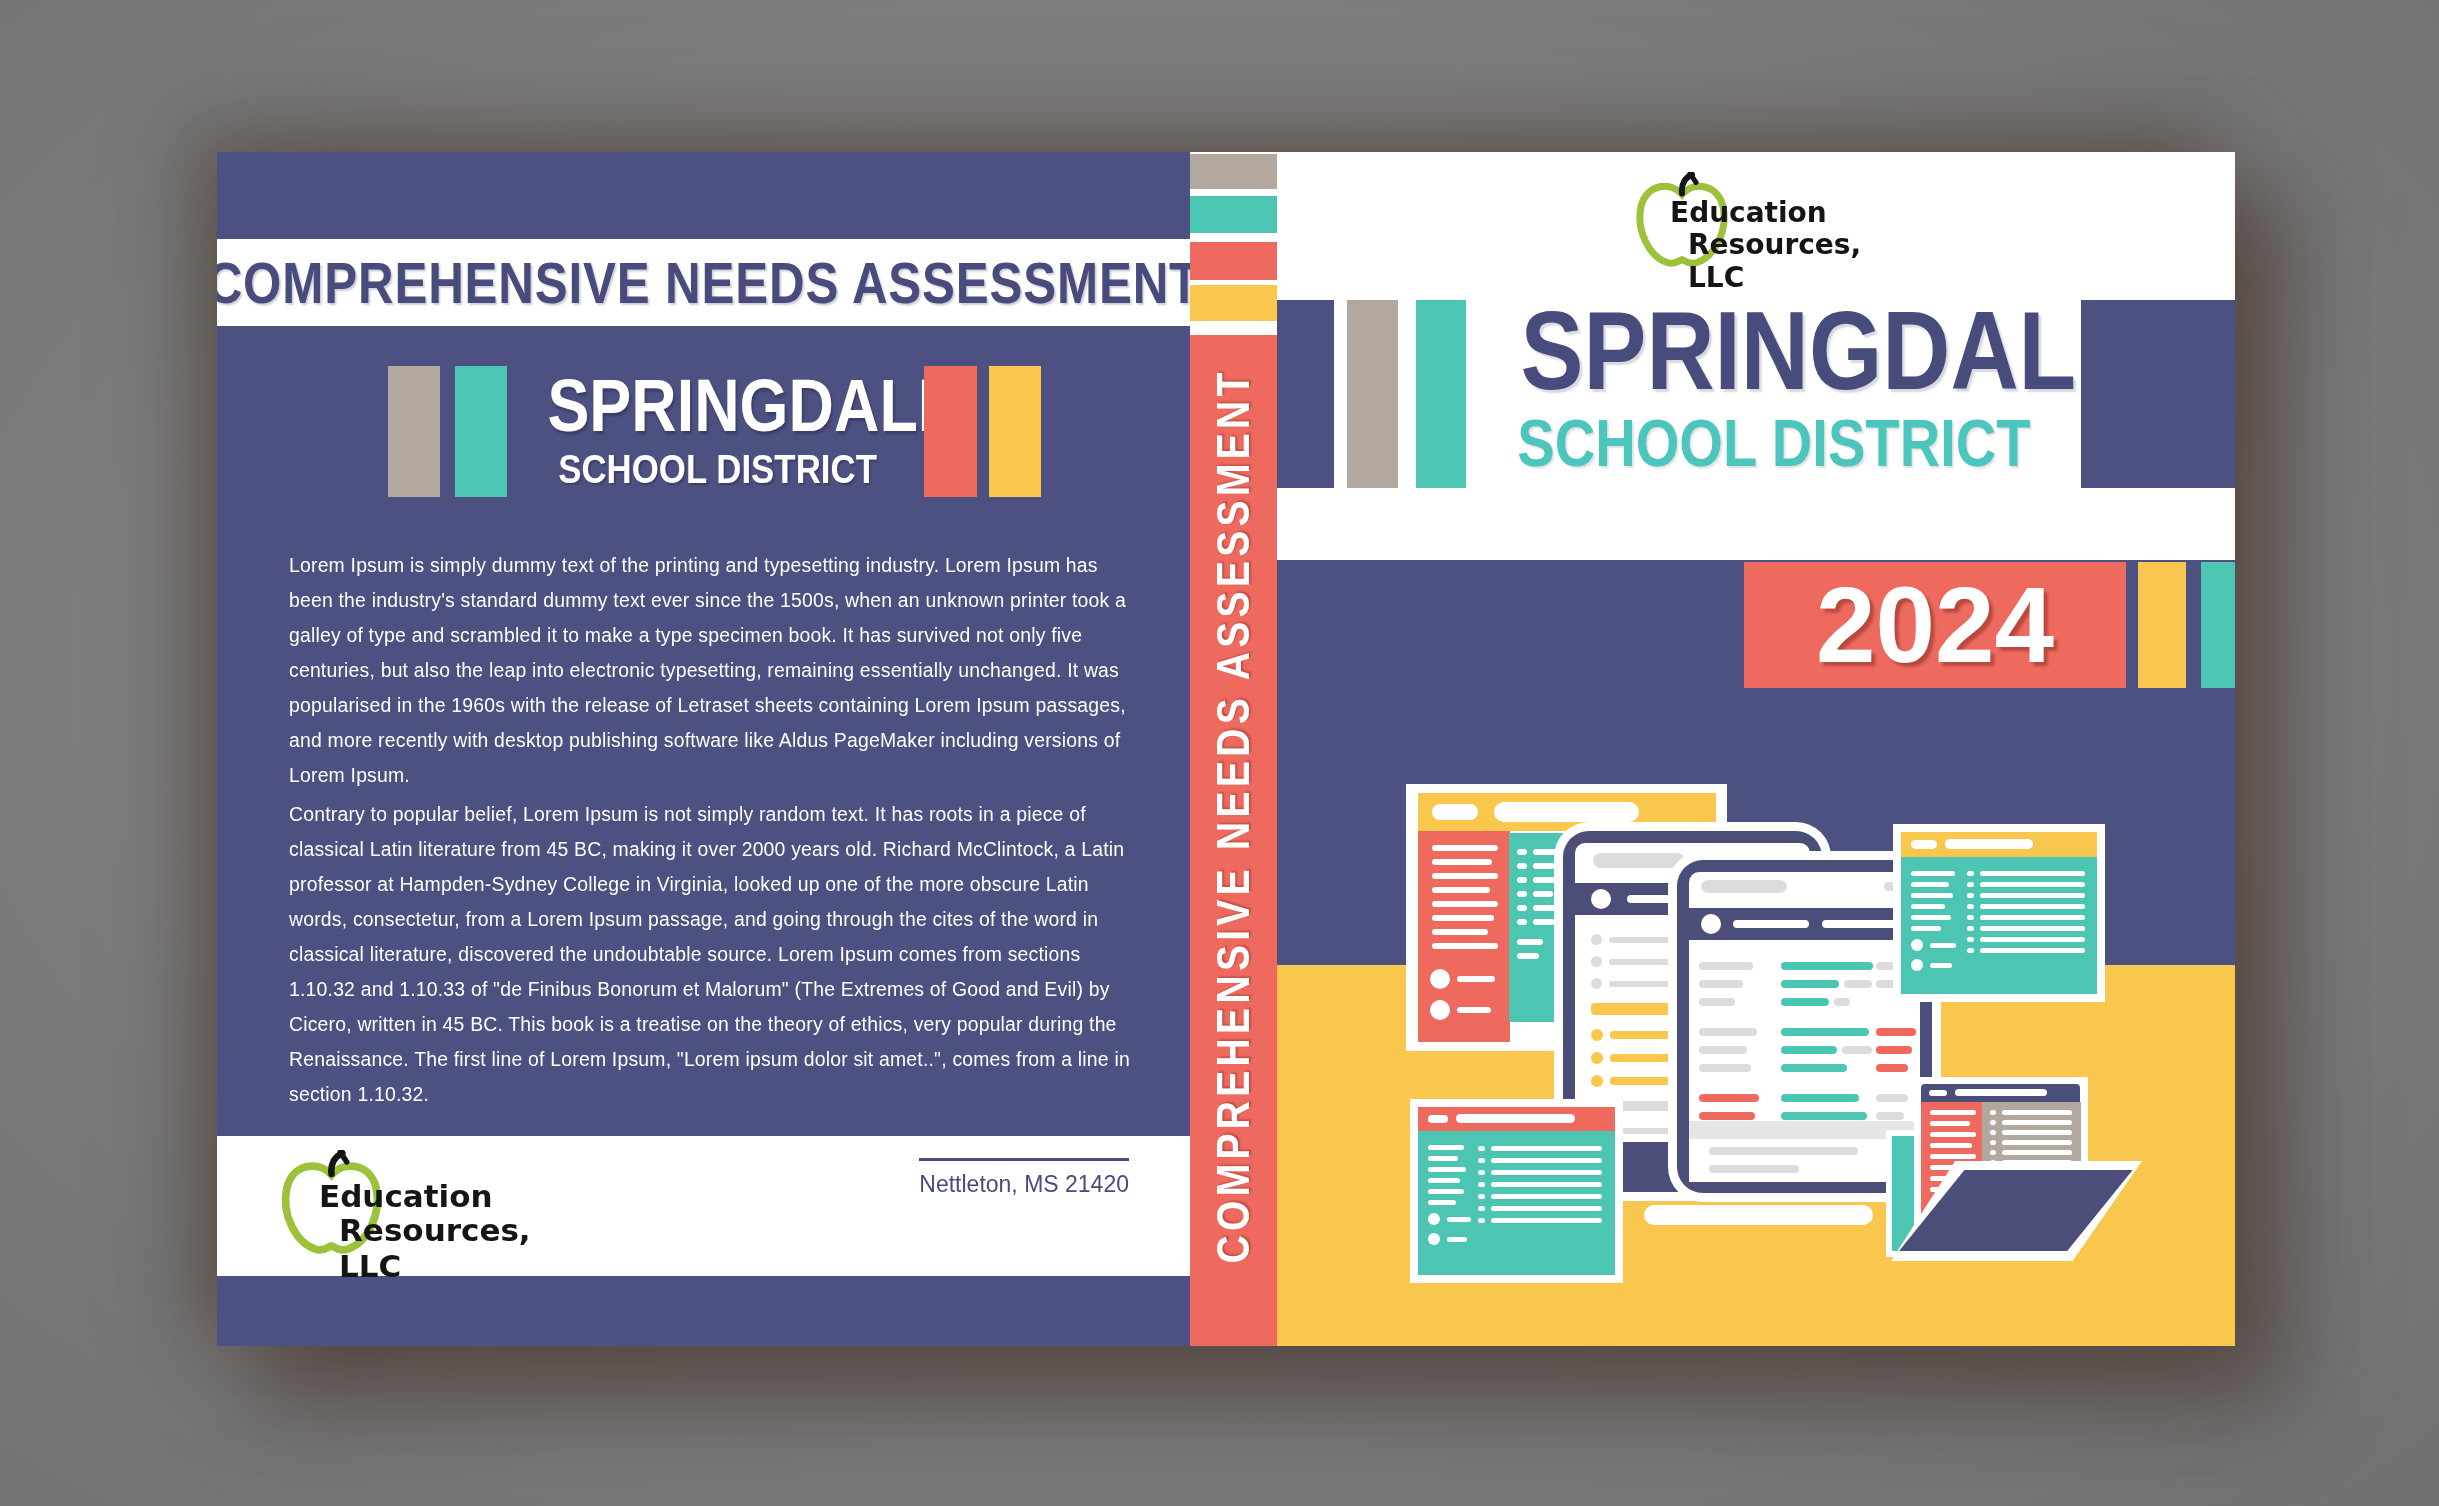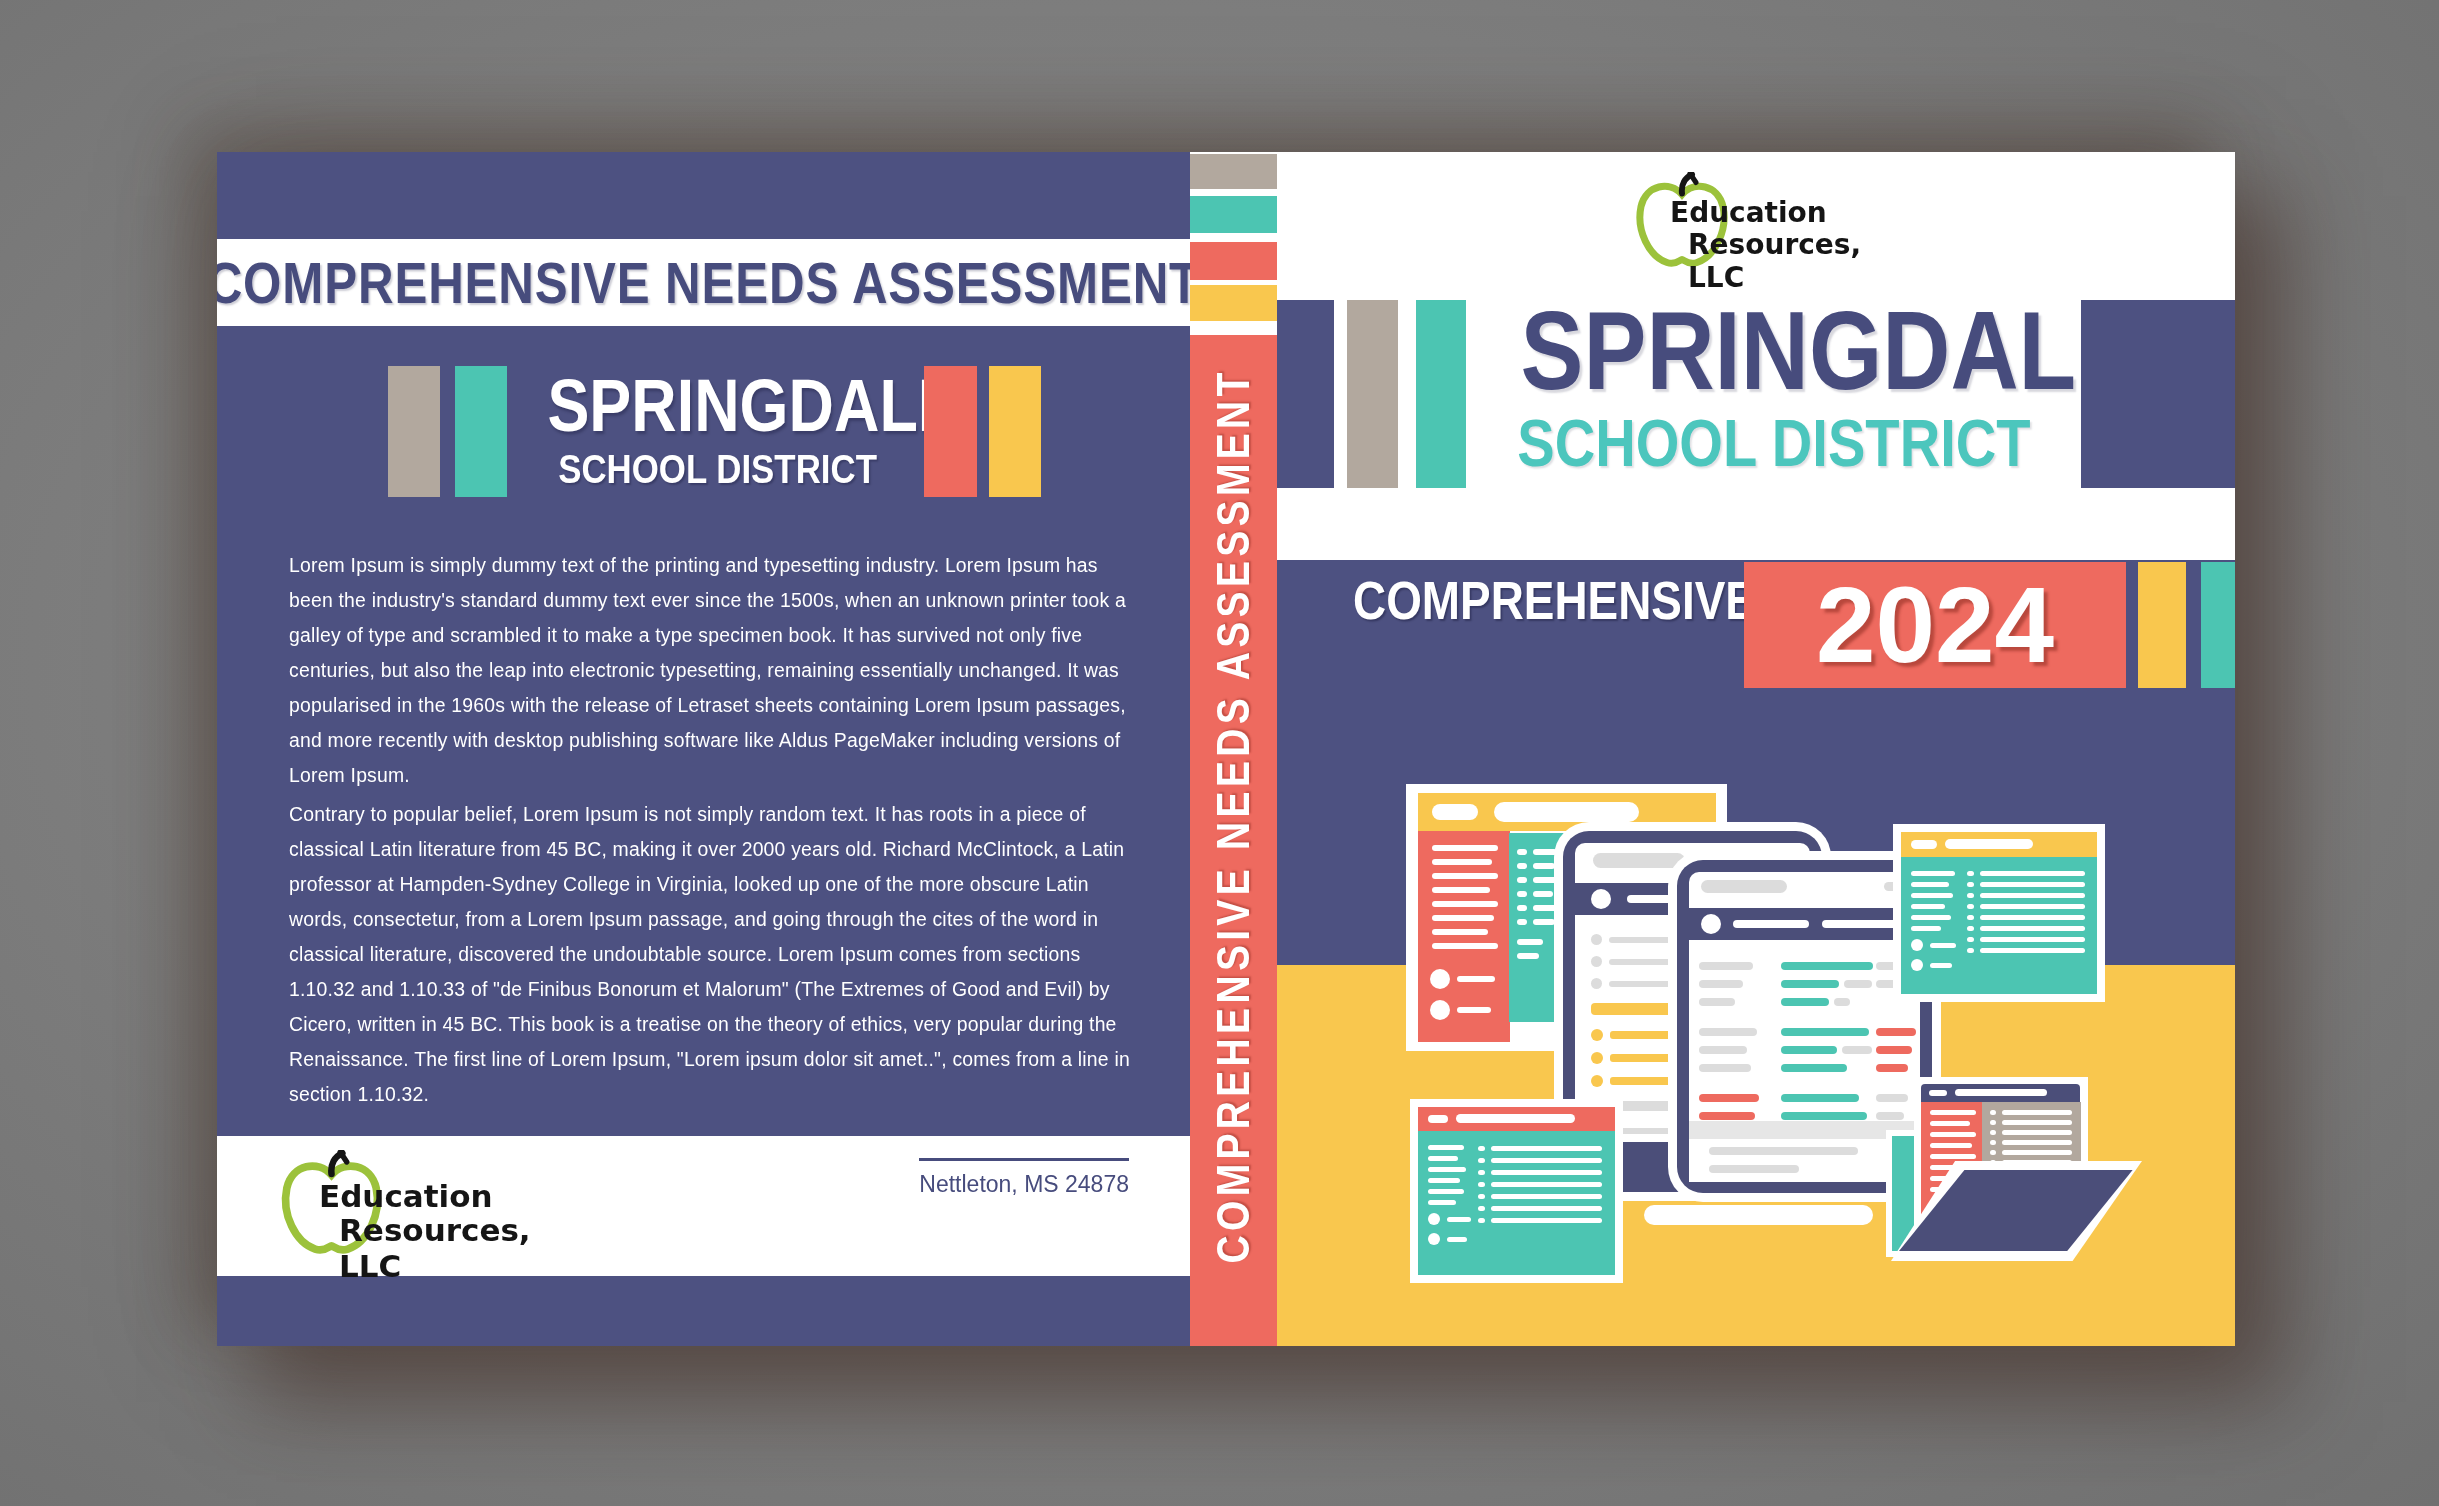--- a/index.html
+++ b/index.html
@@ -103,21 +103,21 @@
         <svg width="109" height="111" viewBox="0 0 100 100">
           <path d="M50 22 C38 8 14 12 9 34 C4 58 17 84 35 90 C44 93 48 87 50 87 C52 87 56 93 65 90 C83 84 96 58 91 34 C86 12 62 8 50 22 Z" fill="none" stroke="#9cc23b" stroke-width="7" stroke-linecap="round"></path>
           <path d="M50 21 C49 12 53 5 60 2" fill="none" stroke="#151515" stroke-width="6" stroke-linecap="round"></path>
           <path d="M58 1 L64 10" fill="none" stroke="#151515" stroke-width="5" stroke-linecap="round"></path>
         </svg>
         <div class="l1" style="left:42px;top:28px;font-size:31px">Education</div>
         <div class="l2" style="left:62px;top:62px;font-size:31px">Resources, LLC</div>
       </div>
       <div class="pubblock">
         <div class="rule"></div>
-        <div class="addr">Nettleton, MS 24878</div>
+        <div class="addr">Nettleton, MS 21420</div>
       </div>
     </div>
   </section>
 
   <section class="spine">
     <div class="sblk" style="top:2px;height:35px;background:var(--taupe)"></div>
     <div class="sblk" style="top:44px;height:37px;background:var(--teal)"></div>
     <div class="sblk" style="top:90px;height:38px;background:var(--red)"></div>
     <div class="sblk" style="top:133px;height:36px;background:var(--yellow)"></div>
     <div class="spinered">
@@ -144,21 +144,20 @@
     <div class="tbar" style="left:0;width:57px;background:var(--navy)"></div>
     <div class="tbar" style="left:70px;width:51px;background:var(--taupe)"></div>
     <div class="tbar" style="left:139px;width:50px;background:var(--teal)"></div>
     <div class="ftitle">
       <div class="t1"><span class="cond">SPRINGDALE</span></div>
       <div class="t2"><span class="cond">SCHOOL DISTRICT</span></div>
     </div>
     <div class="tbar" style="left:804px;width:154px;background:var(--navy)"></div>
 
     <div class="reportline">
-      <div class="r1"><span class="condL">COMPREHENSIVE</span></div>
     </div>
     <div class="yearblock">
       <span>2024</span>
     </div>
     <div class="w" style="left:861px;top:410px;width:48px;height:126px;background:var(--yellow);z-index:3"></div>
     <div class="w" style="left:924px;top:410px;width:34px;height:126px;background:var(--teal);z-index:3"></div>
 
     <div class="pill" style="left:367px;top:1053px;width:229px;height:20px;z-index:3"></div>
 
     <div class="w" style="left:129px;top:632px;width:321px;height:267px;background:#fff;z-index:4">

